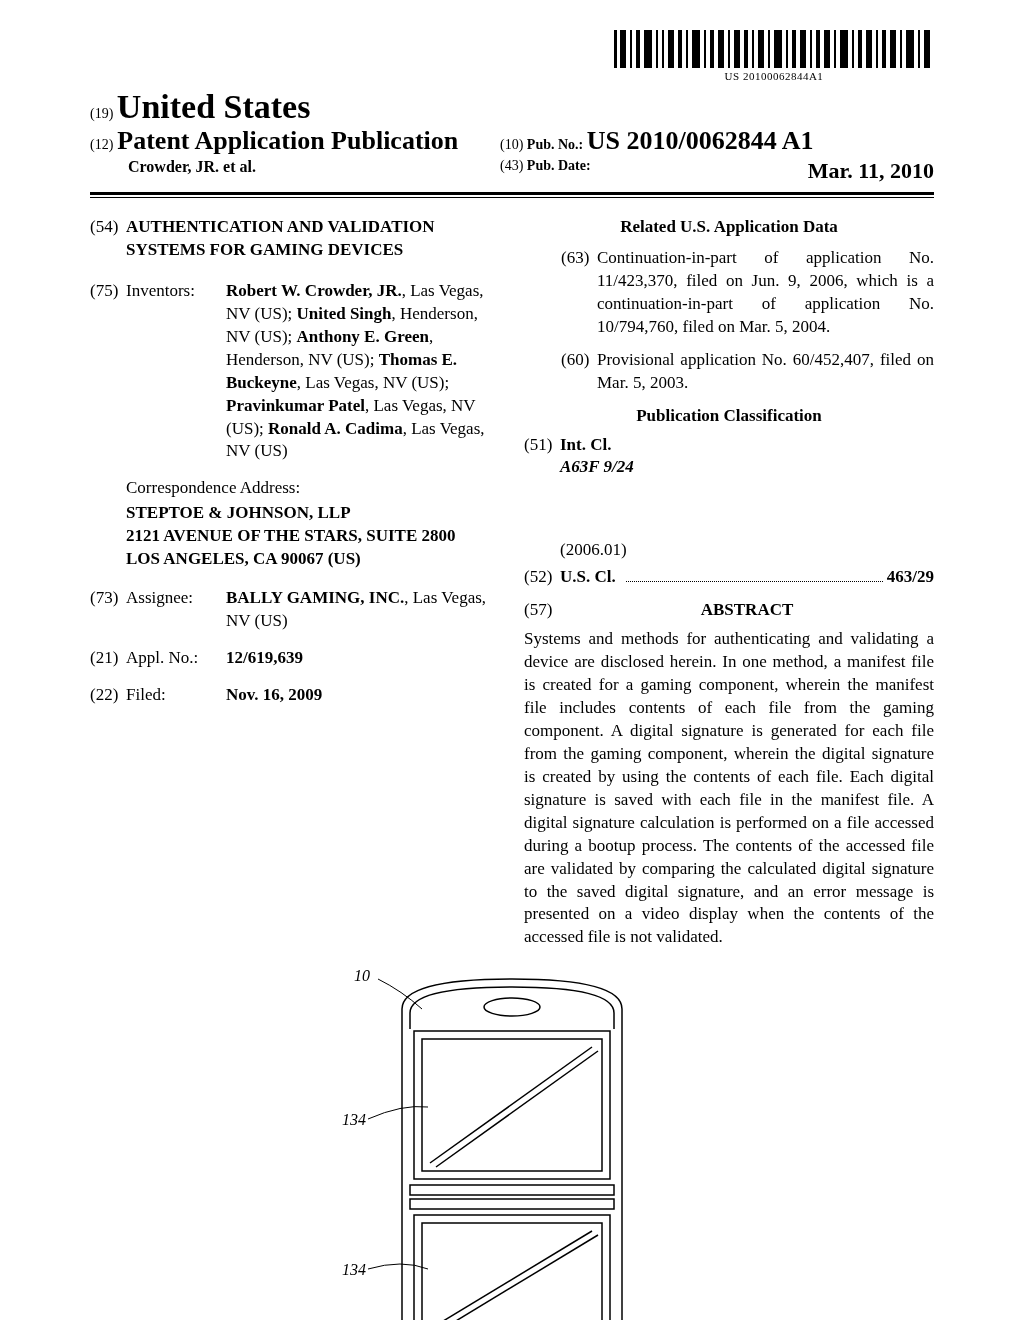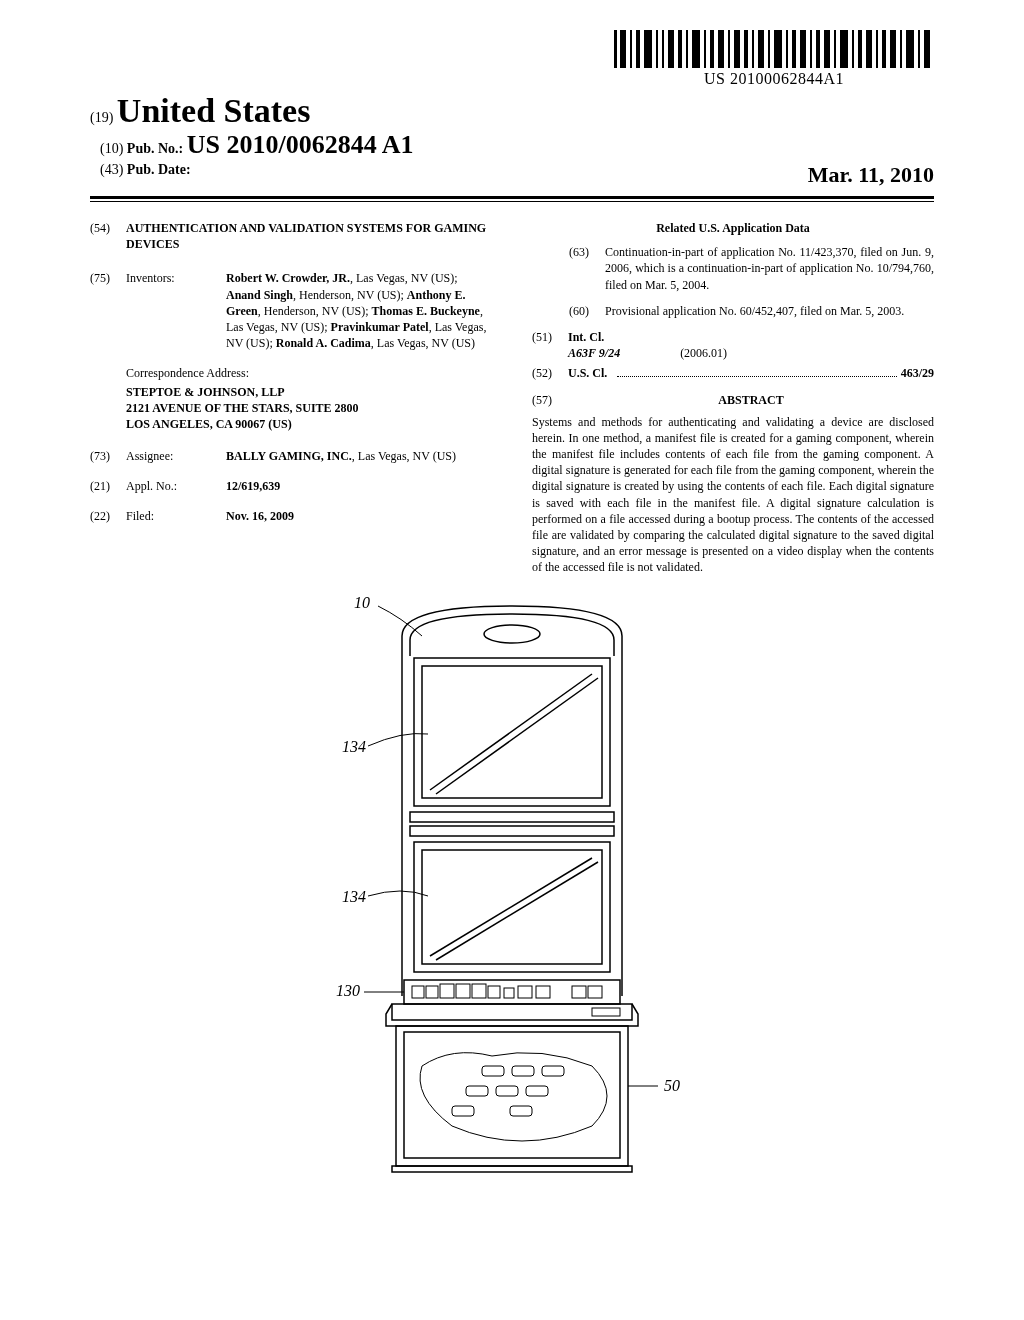--- a/index.html
+++ b/index.html
@@ -16,21 +16,21 @@
     }
     .barcode-area {
       text-align: right;
       margin-bottom: 4px;
     }
     .barcode {
       display: inline-block;
     }
     .barcode svg { display: block; }
     .barcode-text {
-      font-size: 16px;
+      font-size: 11px;
       text-align: center;
       margin-top: 2px;
       letter-spacing: 0.5px;
     }
     .header {
       margin-bottom: 6px;
     }
     .hline1 { font-size: 14px; }
     .hline1 .big { font-size: 34px; font-weight: bold; }
     .header-row2 {
@@ -44,22 +44,22 @@
     .pubno-row { font-size: 14px; }
     .pubno-row .val { font-size: 26px; font-weight: bold; }
     .author-line { font-size: 16px; font-weight: bold; margin-top: 2px; padding-left:38px;}
     .pubdate-row { font-size: 14px; margin-top: 2px; }
     .pubdate-row .val { font-size: 22px; font-weight: bold; }
     .thick-rule { border-top: 3px solid #000; margin: 8px 0 0 0; }
     .thin-rule { border-top: 1px solid #000; margin: 2px 0 18px 0; }
 
     .columns {
       display: flex;
-      gap: 40px;
-      font-size: 12px;
+      gap: 24px;
+      font-size: 17px;
       line-height: 1.35;
     }
     .col { flex: 1; }
     .field-row {
       display: flex;
       margin-bottom: 14px;
     }
     .field-num { flex: 0 0 36px; }
     .field-label { flex: 0 0 100px; }
     .field-val { flex: 1; }
@@ -84,21 +84,21 @@
     }
     .related-block { display:flex; margin-bottom:10px;margin-left:37px; }
     .pubclass-heading {
       text-align: center;
       font-weight: bold;
       margin: 8px 0 6px 0;
     }
     .intcl-block { display:flex; margin-bottom:4px; }
     .intcl-body { flex:1; }
     .intcl-body .lbl { font-weight: bold; }
-    .intcl-body .codes { display:flex; gap:60px; font-style: italic; font-weight:bold;}
+    .intcl-body .codes { display:flex; gap:60px; font-style: italic; font-weight:bold;flex-direction:column;}
     .intcl-body .codes .ver { font-style:normal; font-weight:normal;}
     .uscl-block { display:flex; margin-bottom:10px; align-items:baseline;}
     .uscl-line { flex:1; display:flex; align-items:baseline; }
     .uscl-line .lbl { font-weight:bold; margin-right:6px;}
     .uscl-line .dots {
       flex:1;
       border-bottom: 1px dotted #000;
       height: 0.8em;
       margin: 0 4px;
     }
@@ -167,20 +167,25 @@
       <div class="barcode-text">US 20100062844A1</div>
     </div>
   </div>
 
   <div class="header">
     <div class="hline1">
       <span>(19)</span>
       <span class="big">United States</span>
     </div>
     <div class="header-row2">
+      <div class="header-left">
+        <span class="pub-label">(12)</span>
+        <span class="pub-title">Patent Application Publication</span>
+        <div class="author-line">Crowder, JR. et al.</div>
+      </div>
       <div class="header-right">
         <div class="pubno-row">
           <span>(10)</span>
           <span style="font-weight:bold;">Pub. No.:</span>
           <span class="val">US 2010/0062844 A1</span>
         </div>
         <div class="pubdate-row" style="display:flex;">
           <div>
             <span>(43)</span>
             <span style="font-weight:bold;">Pub. Date:</span>
@@ -201,21 +206,21 @@
     <div class="col">
 
       <div class="title-block">
         <div class="field-num">(54)</div>
         <div class="title-text">AUTHENTICATION AND VALIDATION SYSTEMS FOR GAMING DEVICES</div>
       </div>
 
       <div class="field-row inventors-block">
         <div class="field-num">(75)</div>
         <div class="field-label">Inventors:</div>
-        <div class="field-val names"><b>Robert W. Crowder, JR.</b>, Las Vegas, NV (US); <b>Anand Singh</b>, Henderson, NV (US); <b>Anthony E. Green</b>, Henderson, NV (US); <b>Thomas E. Buckeyne</b>, Las Vegas, NV (US); <b>Pravinkumar Patel</b>, Las Vegas, NV (US); <b>Ronald A. Cadima</b>, Las Vegas, NV (US)</div>
+        <div class="field-val names"><b>Robert W. Crowder, JR.</b>, Las Vegas, NV (US); <b>United Singh</b>, Henderson, NV (US); <b>Anthony E. Green</b>, Henderson, NV (US); <b>Thomas E. Buckeyne</b>, Las Vegas, NV (US); <b>Pravinkumar Patel</b>, Las Vegas, NV (US); <b>Ronald A. Cadima</b>, Las Vegas, NV (US)</div>
       </div>
 
       <div class="corr">
         <div class="lbl">Correspondence Address:</div>
         <div class="line" style="font-weight:bold;">STEPTOE &amp; JOHNSON, LLP</div>
         <div class="line" style="font-weight:bold;">2121 AVENUE OF THE STARS, SUITE 2800</div>
         <div class="line" style="font-weight:bold;">LOS ANGELES, CA 90067 (US)</div>
       </div>
 
       <div class="field-row">
@@ -245,20 +250,21 @@
       <div class="related-block">
         <div class="field-num">(63)</div>
         <div style="flex:1; text-align:justify;">Continuation-in-part of application No. 11/423,370, filed on Jun. 9, 2006, which is a continuation-in-part of application No. 10/794,760, filed on Mar. 5, 2004.</div>
       </div>
 
       <div class="related-block">
         <div class="field-num">(60)</div>
         <div style="flex:1; text-align:justify;">Provisional application No. 60/452,407, filed on Mar. 5, 2003.</div>
       </div>
 
+      <div class="pubclass-heading">Publication Classification</div>
 
       <div class="intcl-block">
         <div class="field-num">(51)</div>
         <div class="intcl-body">
           <div class="lbl">Int. Cl.</div>
           <div class="codes">
             <span>A63F 9/24</span>
             <span class="ver">(2006.01)</span>
           </div>
         </div>

